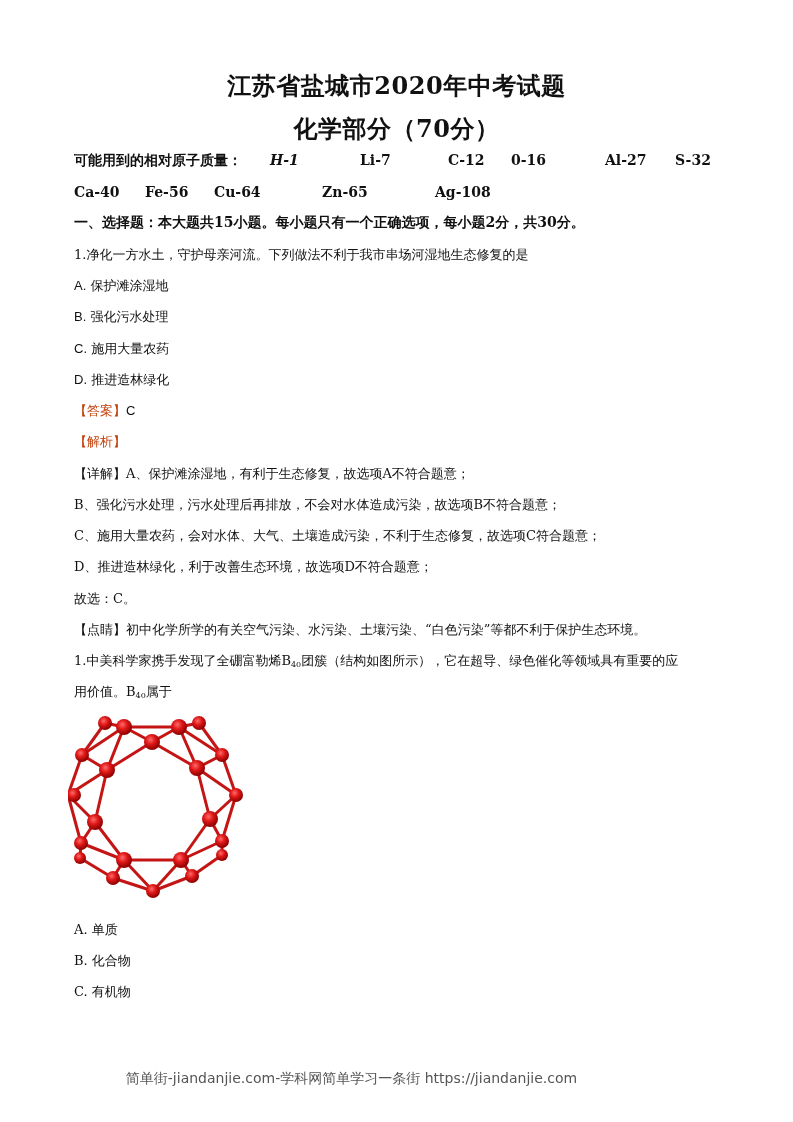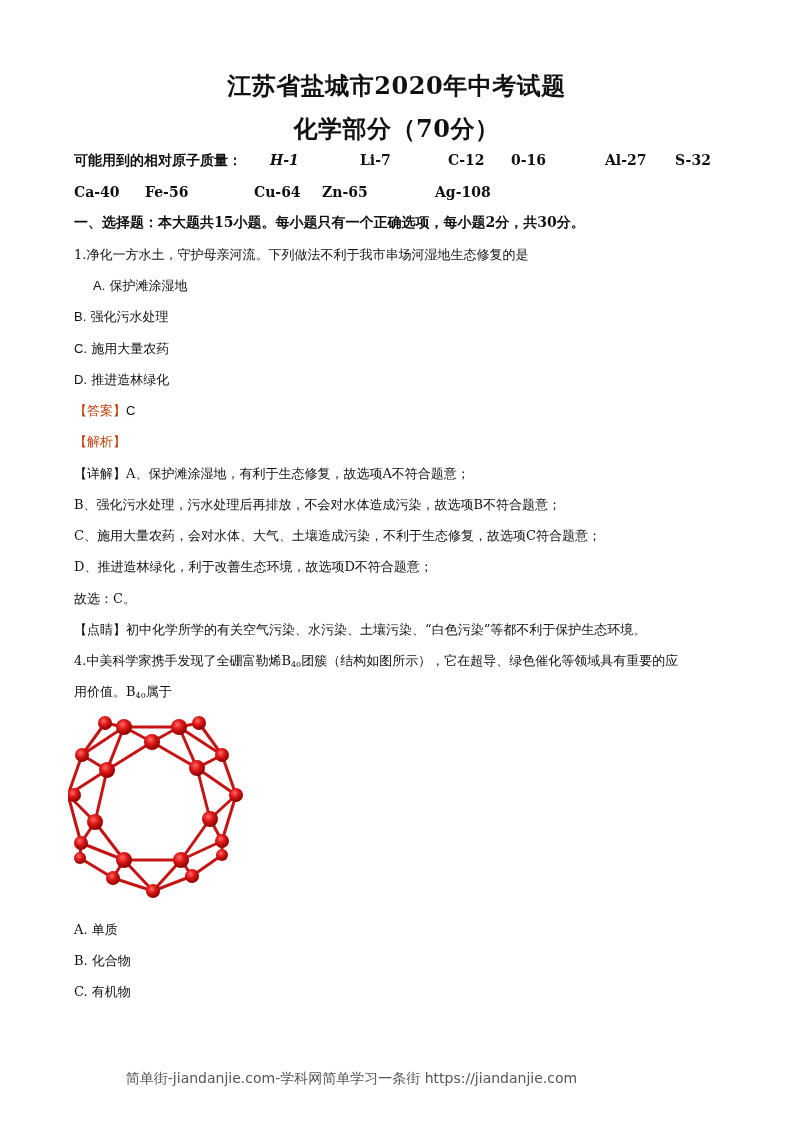--- a/index.html
+++ b/index.html
@@ -32,29 +32,29 @@
     <span style="left:196px;font-style:italic;">H-1</span>
     <span style="left:286px;">Li-7</span>
     <span style="left:374px;">C-12</span>
     <span style="left:437px;">0-16</span>
     <span style="left:531px;">Al-27</span>
     <span style="left:601px;">S-32</span>
   </div>
   <div class="mass-row" style="top:184px; width:660px;">
     <span style="left:0;">Ca-40</span>
     <span style="left:71px;">Fe-56</span>
-    <span style="left:140px;margin-left:40px;">Cu-64</span>
+    <span style="left:140px;">Cu-64</span>
     <span style="left:248px;">Zn-65</span>
     <span style="left:361px;">Ag-108</span>
   </div>
 
   <div class="line bold" style="top:214px;">一、选择题：本大题共15小题。每小题只有一个正确选项，每小题2分，共30分。</div>
 
   <div class="line" style="top:246px;">1.净化一方水土，守护母亲河流。下列做法不利于我市串场河湿地生态修复的是</div>
-  <div class="line" style="top:277px;margin-left:19px;">
+  <div class="line" style="top:277px;">
     <span class="opt">A.</span>
     <span>保护滩涂湿地</span>
   </div>
   <div class="line" style="top:308px;">
     <span class="opt">B.</span>
     <span>强化污水处理</span>
   </div>
   <div class="line" style="top:340px;">
     <span class="opt">C.</span>
     <span>施用大量农药</span>
@@ -75,21 +75,21 @@
   </div>
   <div class="line" style="top:496px;">B、强化污水处理，污水处理后再排放，不会对水体造成污染，故选项B不符合题意；</div>
   <div class="line" style="top:527px;">C、施用大量农药，会对水体、大气、土壤造成污染，不利于生态修复，故选项C符合题意；</div>
   <div class="line" style="top:558px;">D、推进造林绿化，利于改善生态环境，故选项D不符合题意；</div>
   <div class="line" style="top:590px;">故选：C。</div>
   <div class="line" style="top:621px;">
     <span>【点睛】</span><span>初中化学所学的有关空气污染、水污染、土壤污染、“白色污染”等都不利于保护生态环境。</span>
   </div>
 
   <div class="line" style="top:652px;">
-    <span>4.中美科学家携手发现了全硼富勒烯B</span><span class="sub">40</span><span>团簇（结构如图所示），它在超导、绿色催化等领域具有重要的应</span>
+    <span>1.中美科学家携手发现了全硼富勒烯B</span><span class="sub">40</span><span>团簇（结构如图所示），它在超导、绿色催化等领域具有重要的应</span>
   </div>
   <div class="line" style="top:683px;">
     <span>用价值。B</span><span class="sub">40</span><span>属于</span>
   </div>
 
   <svg class="molecule" viewBox="0 0 190 190">
     <defs>
       <radialGradient id="ball" cx="40%" cy="35%" r="65%">
         <stop offset="0%" stop-color="#ff6b6b"></stop>
         <stop offset="45%" stop-color="#e01818"></stop>

